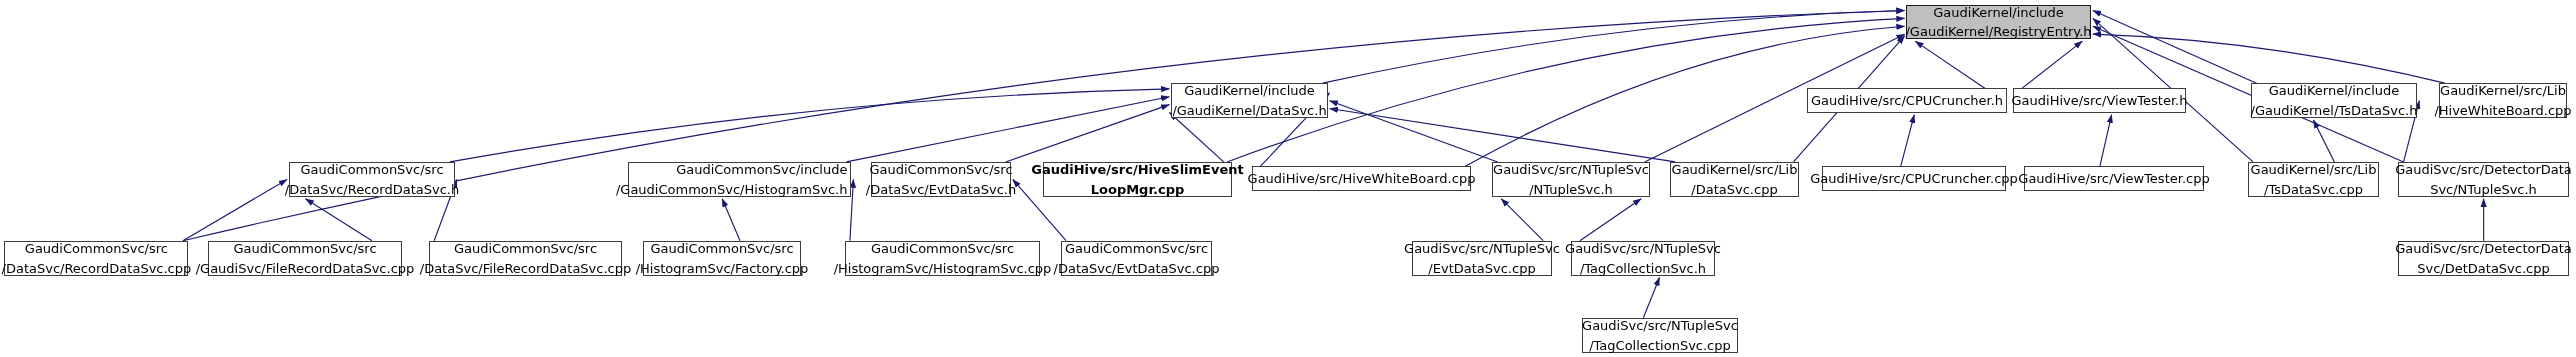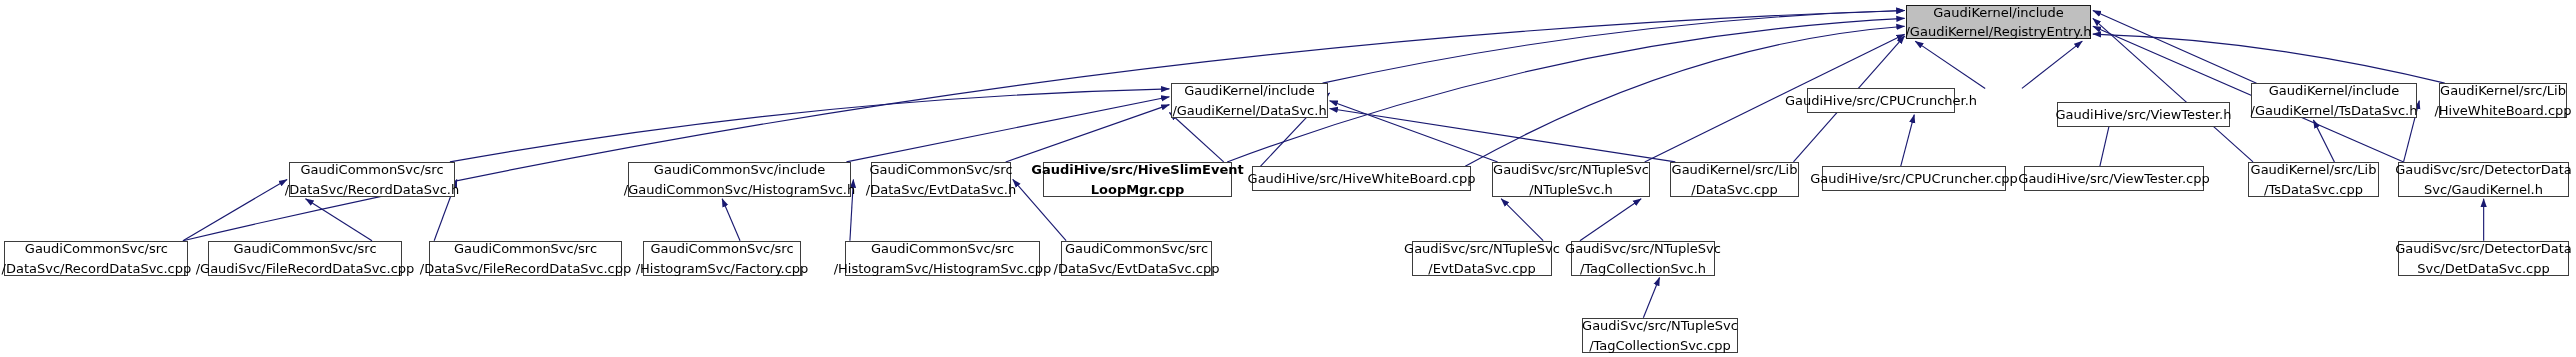--- a/index.html
+++ b/index.html
@@ -74,39 +74,39 @@
   </svg>
   <div id="nodeLayer">
       <div class="node hl" style="left: 1906px; top: 5.3px; width: 185px; height: 34px;">
         <span>GaudiKernel/include</span>
         <span>/GaudiKernel/RegistryEntry.h</span>
       </div>
       <div class="node" style="left: 1171px; top: 83px; width: 157px; height: 35px;">
         <span>GaudiKernel/include</span>
         <span>/GaudiKernel/DataSvc.h</span>
       </div>
-      <div class="node" style="left: 1807px; top: 88px; width: 148px; height: 24.5px;">
+      <div class="node" style="left: 1807px; top: 88px; width: 200px; height: 24.5px;">
         <span>GaudiHive/src/CPUCruncher.h</span>
       </div>
-      <div class="node" style="left: 2013px; top: 102px; width: 173px; height: 24.5px; margin-left: 44px;">
+      <div class="node" style="left: 2013px; top: 88px; width: 173px; height: 24.5px;">
         <span>GaudiHive/src/ViewTester.h</span>
       </div>
       <div class="node" style="left: 2251px; top: 83px; width: 166px; height: 35px;">
         <span>GaudiKernel/include</span>
         <span>/GaudiKernel/TsDataSvc.h</span>
       </div>
       <div class="node" style="left: 2439px; top: 83px; width: 128px; height: 35px;">
         <span>GaudiKernel/src/Lib</span>
         <span>/HiveWhiteBoard.cpp</span>
       </div>
       <div class="node" style="left: 289px; top: 162px; width: 166px; height: 35px;">
         <span>GaudiCommonSvc/src</span>
         <span>/DataSvc/RecordDataSvc.h</span>
       </div>
-      <div class="node" style="left: 628px; top: 162px; width: 223px; height: 35px;">
+      <div class="node" style="left: 628px; top: 162px; width: 223px; height: 35px; align-items: flex-end;">
         <span>GaudiCommonSvc/include</span>
         <span>/GaudiCommonSvc/HistogramSvc.h</span>
       </div>
       <div class="node" style="left: 871px; top: 162px; width: 140px; height: 35px;">
         <span>GaudiCommonSvc/src</span>
         <span>/DataSvc/EvtDataSvc.h</span>
       </div>
       <div class="node" style="left: 1043px; top: 162px; width: 189px; height: 35px; font-weight: bold;">
         <span>GaudiHive/src/HiveSlimEvent</span>
         <span>LoopMgr.cpp</span>
@@ -127,21 +127,21 @@
       </div>
       <div class="node" style="left: 2024px; top: 166px; width: 180px; height: 24.5px;">
         <span>GaudiHive/src/ViewTester.cpp</span>
       </div>
       <div class="node" style="left: 2248px; top: 162px; width: 131px; height: 35px;">
         <span>GaudiKernel/src/Lib</span>
         <span>/TsDataSvc.cpp</span>
       </div>
       <div class="node" style="left: 2398px; top: 162px; width: 171px; height: 35px;">
         <span>GaudiSvc/src/DetectorData</span>
-        <span>Svc/GaudiKernel.h</span>
+        <span>Svc/NTupleSvc.h</span>
       </div>
       <div class="node" style="left: 4.4px; top: 241px; width: 184px; height: 35px;">
         <span>GaudiCommonSvc/src</span>
         <span>/DataSvc/RecordDataSvc.cpp</span>
       </div>
       <div class="node" style="left: 208px; top: 241px; width: 194px; height: 35px;">
         <span>GaudiCommonSvc/src</span>
         <span>/GaudiSvc/FileRecordDataSvc.cpp</span>
       </div>
       <div class="node" style="left: 429px; top: 241px; width: 193px; height: 35px;">

